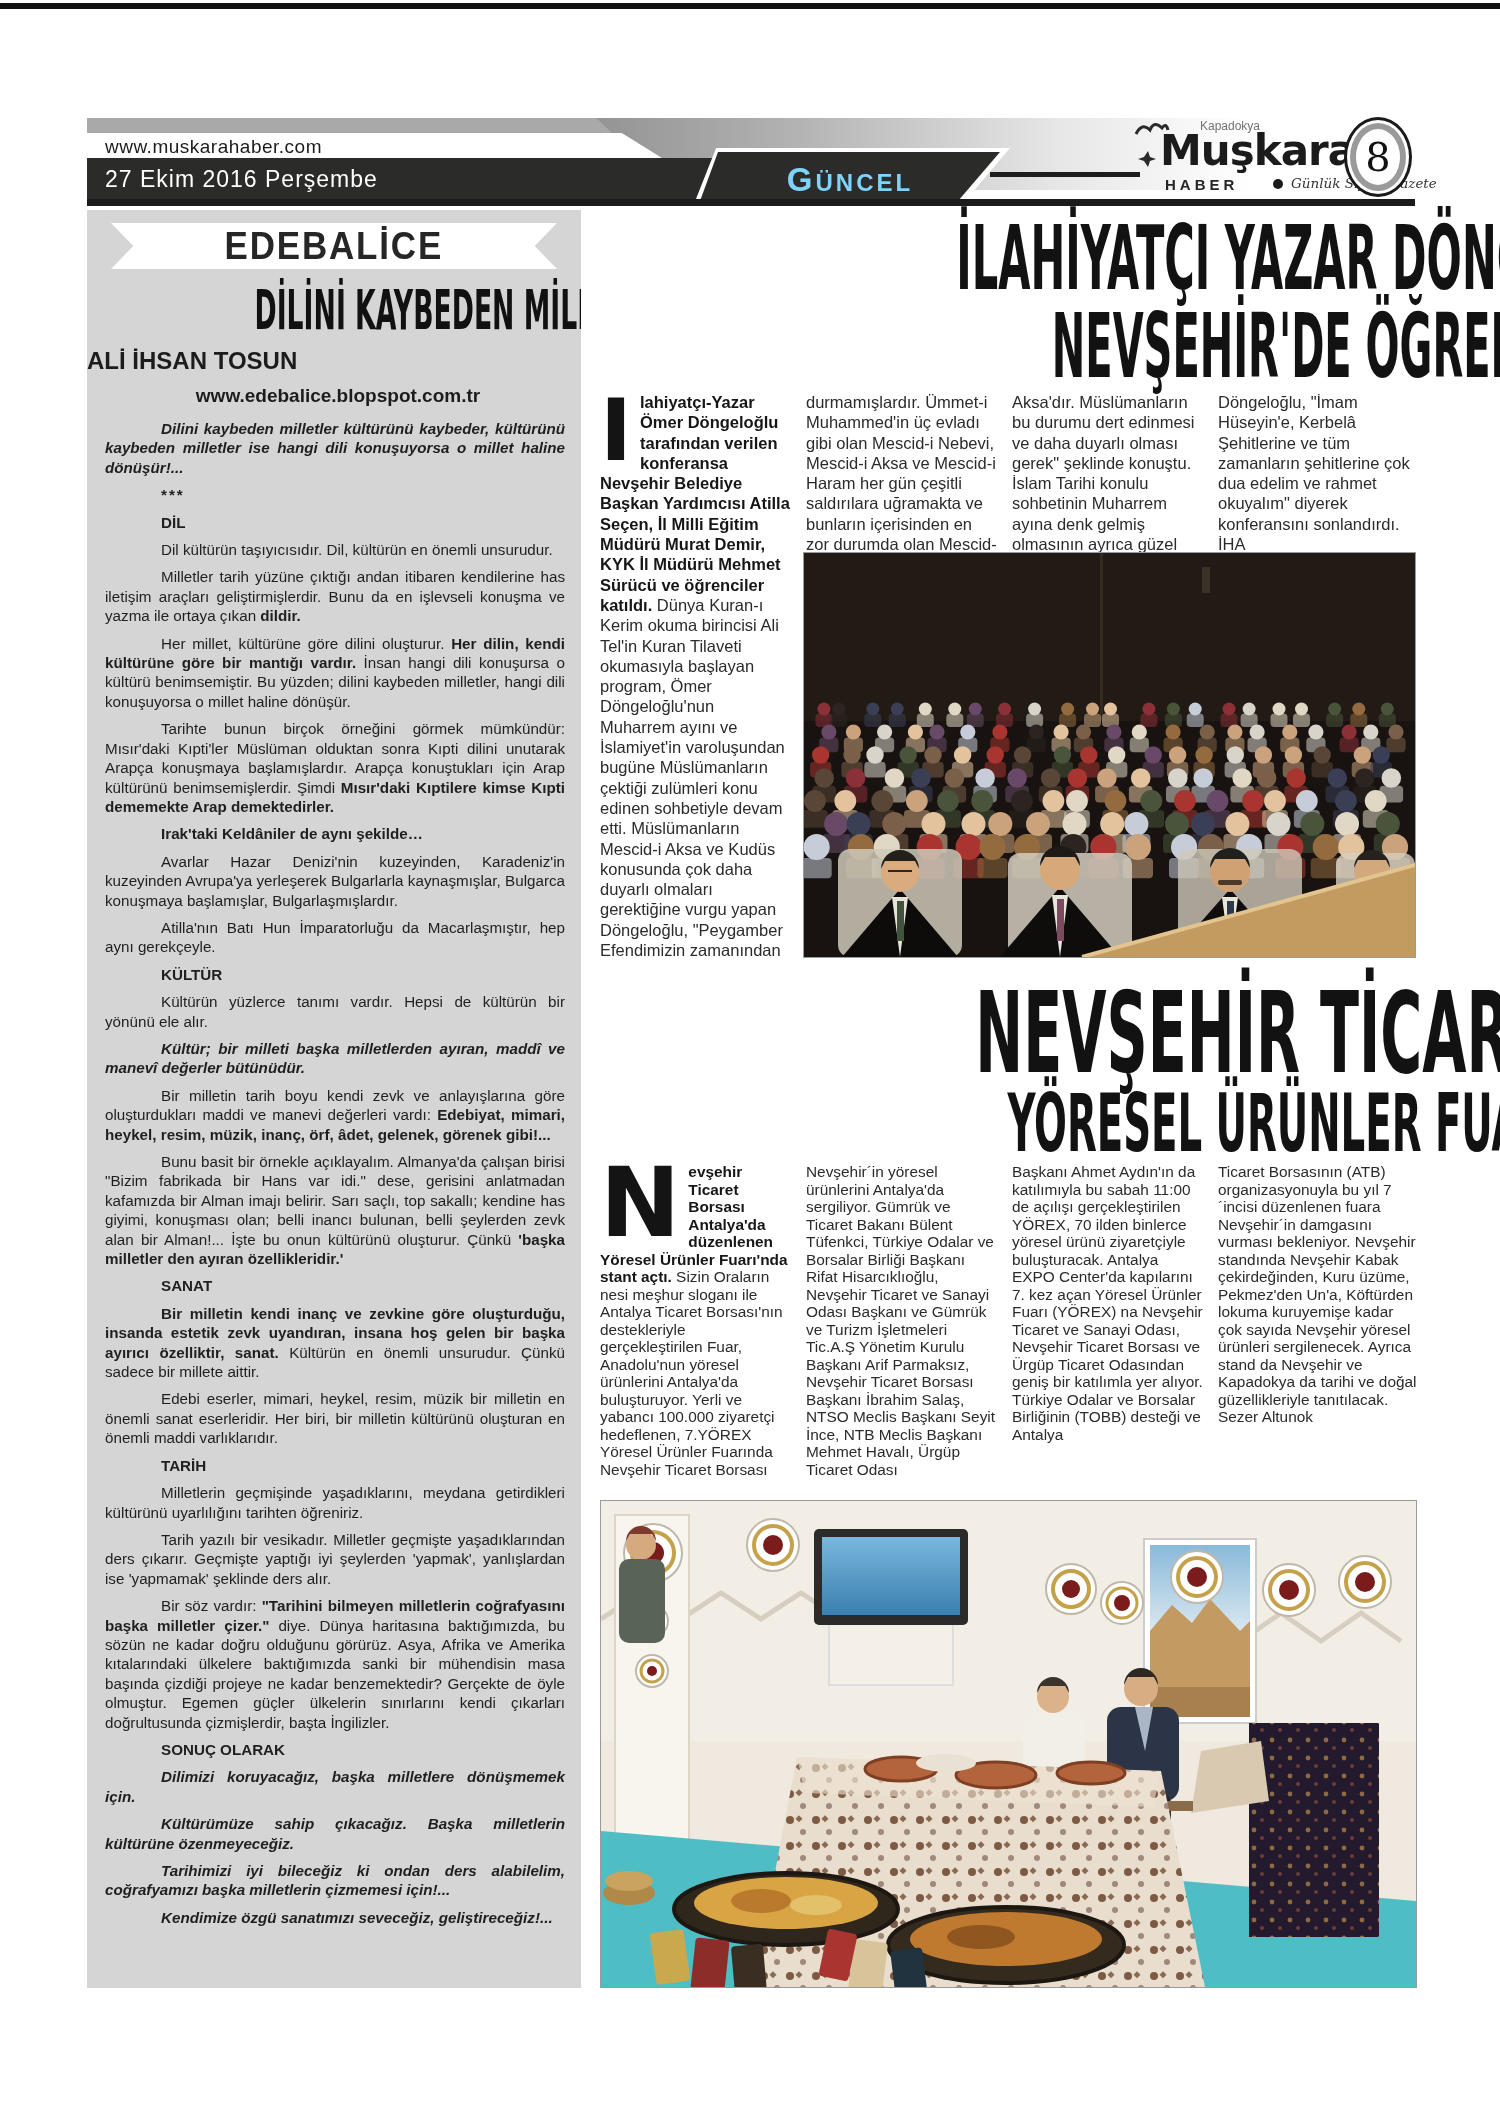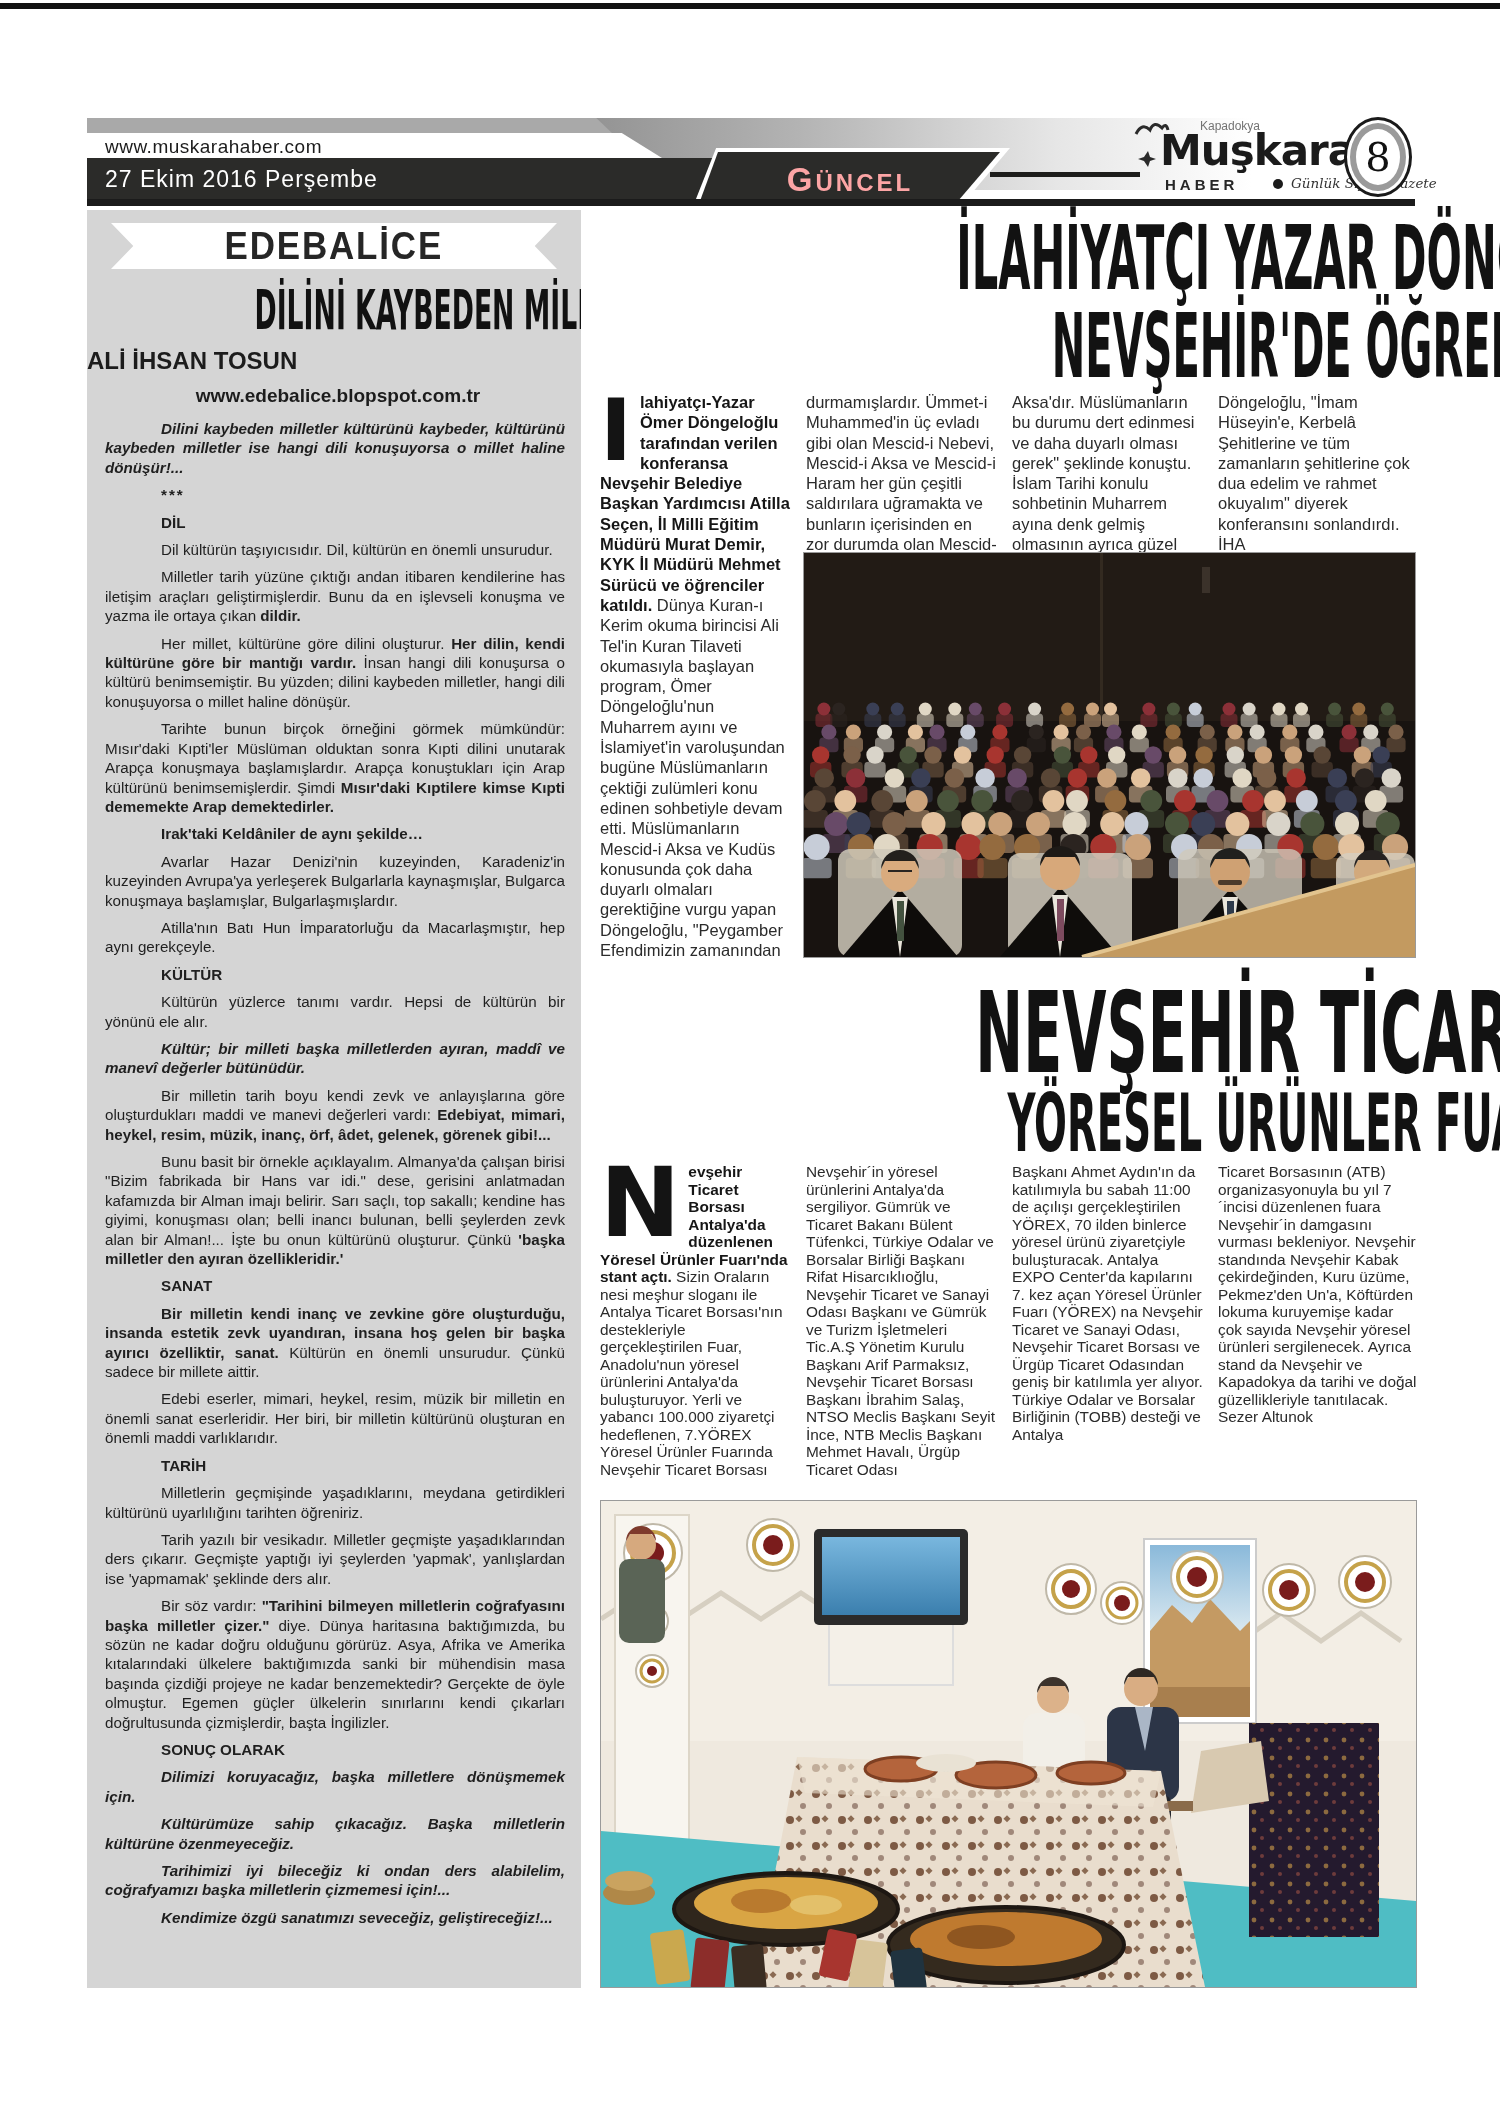--- a/index.html
+++ b/index.html
@@ -18,21 +18,21 @@
   .mh-urlband{left:87px;top:133px;width:575px;height:25px;background:#ffffff;
     clip-path:polygon(0 0,93% 0,100% 100%,0 100%);}
   .mh-url{left:105px;top:136px;font-size:19px;letter-spacing:.5px;color:#1c1c1c;}
   .mh-datebar{left:87px;top:158px;width:700px;height:43px;background:#2b2b29;
     clip-path:polygon(0 0,94% 0,100% 100%,0 100%);}
   .mh-date{left:105px;top:166px;font-size:23px;color:#fff;letter-spacing:1px;}
   .guncel-back{left:694px;top:148px;width:316px;height:56px;background:#fff;
     clip-path:polygon(7% 0,100% 0,85% 100%,0 100%);}
   .guncel{left:700px;top:152px;width:300px;height:49px;background:#2b2b29;
     clip-path:polygon(6% 0,100% 0,86% 100%,0 100%);}
-  .guncel-label{display:block;text-align:center;color:#fca5a5;font-weight:bold;
+  .guncel-label{display:block;text-align:center;color:#7dd3fc;font-weight:bold;
     font-size:24px;letter-spacing:3px;margin-top:9px;}
   .guncel-label::first-letter{font-size:33px;}
   .mh-shortrule{left:990px;top:172px;width:150px;height:5px;background:#1d1d1b;}
   .logo-kapadokya{left:1200px;top:119px;font-size:12px;font-weight:normal;color:#737373;}
   .logo-name{left:1160px;top:126px;font-size:42px;font-weight:bold;color:#1b1b1b;
     letter-spacing:-1px;font-family:"DejaVu Sans",sans-serif;}
   .logo-haber{left:1165px;top:176px;font-size:15px;font-weight:bold;letter-spacing:4px;color:#262626;}
   .logo-dot{left:1273px;top:179px;width:10px;height:10px;border-radius:50%;background:#1b1b1b;}
   .logo-tagline{left:1291px;top:175px;font-size:13.5px;font-style:italic;
     font-family:"DejaVu Serif",serif;color:#333;white-space:nowrap;}

